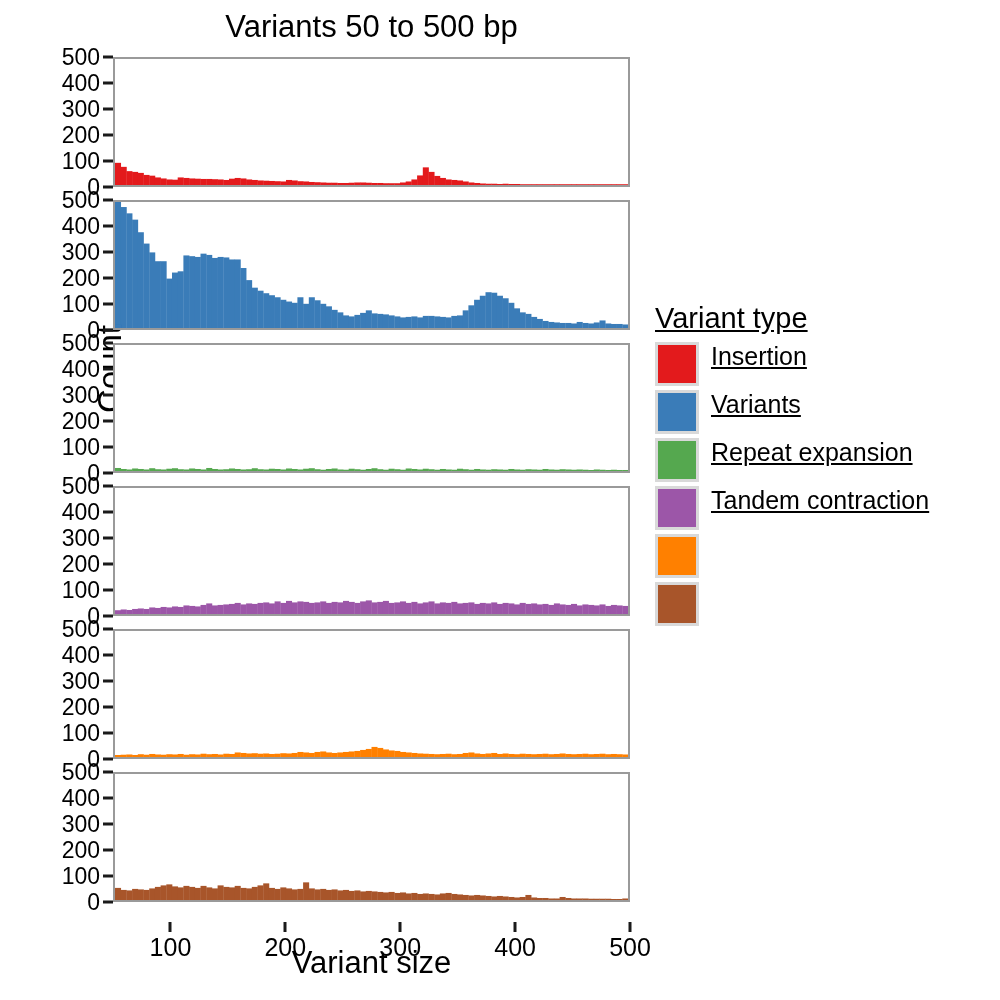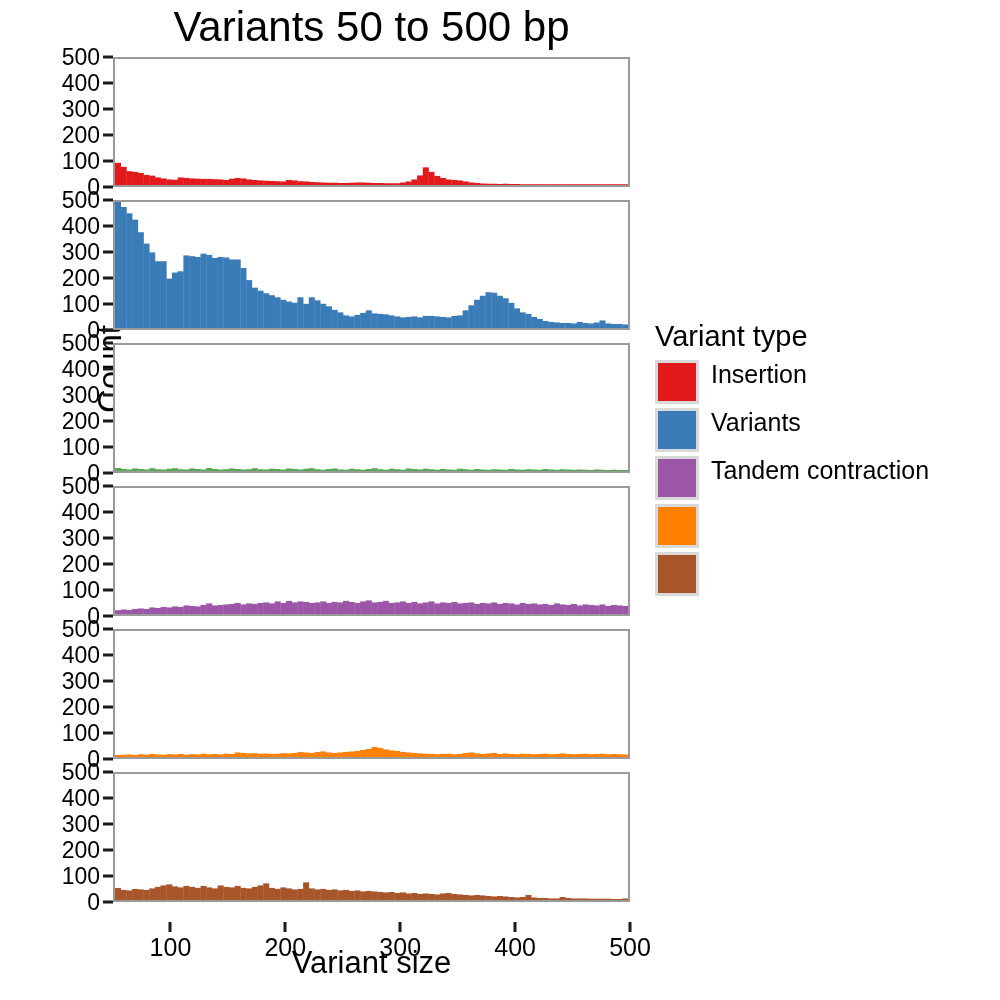--- a/index.html
+++ b/index.html
@@ -21,21 +21,21 @@
     height: 1000px;
   }
 
   
   #plot-title {
     position: absolute;
     left: 113px;
     top: 8px;
     width: 517px;
     text-align: center;
-    font-size: 42px;
+    font-size: 31px;
     line-height: 38px;
     letter-spacing: 0px;
     color: #000;
     white-space: nowrap;
   }
 
   
   #y-axis-title {
     position: absolute;
     left: -10px;
@@ -145,22 +145,23 @@
     font-size: 25px;
     line-height: 28px;
     transform: translateX(-50%);
     white-space: nowrap;
   }
 
   
   #legend {
     position: absolute;
     left: 655px;
-    top: 318px;
+    top: 300px;
     width: 330px;
+    text-decoration: underline;
   }
   #legend-title {
     font-size: 29px;
     line-height: 36px;
     margin-bottom: 6px;
     white-space: nowrap;
   }
   .legend-item {
     display: flex;
     align-items: flex-start;
@@ -876,20 +877,24 @@
     <div id="legend-items">
         <div class="legend-item">
           <div class="legend-swatch" style="background: rgb(227, 26, 28);"></div>
           <div class="legend-label">Insertion</div>
         </div>
         <div class="legend-item">
           <div class="legend-swatch" style="background: rgb(58, 124, 184);"></div>
           <div class="legend-label">Variants</div>
         </div>
         <div class="legend-item">
+          <div class="legend-swatch" style="background: rgb(85, 168, 79);"></div>
+          <div class="legend-label">Repeat expansion</div>
+        </div>
+        <div class="legend-item">
           <div class="legend-swatch" style="background: rgb(156, 86, 168);"></div>
           <div class="legend-label">Tandem contraction</div>
         </div>
         <div class="legend-item">
           <div class="legend-swatch" style="background: rgb(255, 128, 0);"></div>
         </div>
         <div class="legend-item">
           <div class="legend-swatch" style="background: rgb(168, 85, 42);"></div>
         </div>
       </div>

